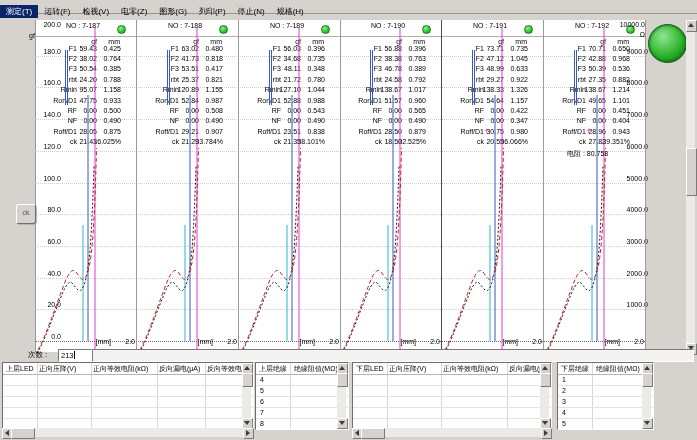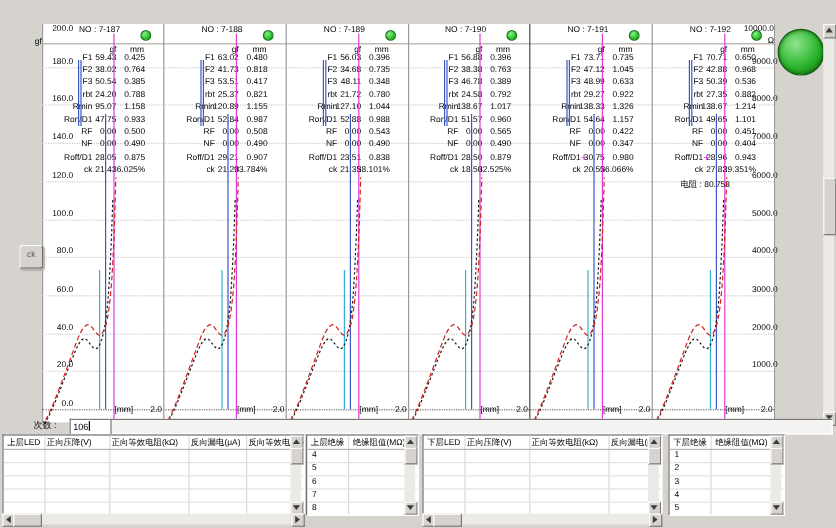--- a/index.html
+++ b/index.html
@@ -59,20 +59,21 @@
   .lbox .vline{position:absolute;top:0;width:0;height:100%;border-left:1px solid #d9d9d9;}
   .lbox .hcell{position:absolute;top:1px;font-size:7px;white-space:nowrap;}
   .lbox .num{position:absolute;left:4px;font-size:7px;}
   .note{font-size:7px;white-space:nowrap;}
 </style>
 </head>
 <body>
 
 <div id="app">
 
+  <div id="menubar"><span class="menu-item sel">测定(T)</span><span class="menu-item">运转(F)</span><span class="menu-item">检视(V)</span><span class="menu-item">电零(Z)</span><span class="menu-item">图形(G)</span><span class="menu-item">列印(P)</span><span class="menu-item">停止(N)</span><span class="menu-item">规格(H)</span></div>
 
   <div id="plot-bg"></div>
   <div id="plot-layers">
       <div class="grid solid" style="top: 36px;"></div>
       <div class="grid" style="top: 56px;"></div>
       <div class="grid" style="top: 87px;"></div>
       <div class="grid" style="top: 119px;"></div>
       <div class="grid" style="top: 151px;"></div>
       <div class="grid" style="top: 183px;"></div>
       <div class="grid" style="top: 214px;"></div>
@@ -397,21 +398,21 @@
       <div class="sb-btn" style="left: 686px; top: 20px; width: 9px; height: 10px;">
         <div class="arr up" style="left: 1px; top: 2px;"></div>
       </div>
       <div class="sb-btn" style="left: 686px; top: 343px; width: 9px; height: 10px;">
         <div class="arr dn" style="left: 1px; top: 2px;"></div>
       </div>
       <div class="sb-thumb" style="left: 686px; top: 148px; width: 9px; height: 46px;"></div>
     </div>
 
   <div id="count-label">次数 :</div>
-  <div id="count-box"><span>106</span><span class="caret"></span></div>
+  <div id="count-box"><span>213</span><span class="caret"></span></div>
   <div id="strip"></div>
 
   <div id="boxes">
       <div class="lbox" style="left: 2px; width: 250px;">
         <div class="hcell" style="left: 3px;">上层LED</div>
         <div class="hcell" style="left: 36px;">正向压降(V)</div>
         <div class="hcell" style="left: 90px;">正向等效电阻(kΩ)</div>
         <div class="hcell" style="left: 156px;">反向漏电(μA)</div>
         <div class="hcell" style="left: 204px;">反向等效电阻(kΩ)</div>
         <div class="vline" style="left: 34px;"></div>

